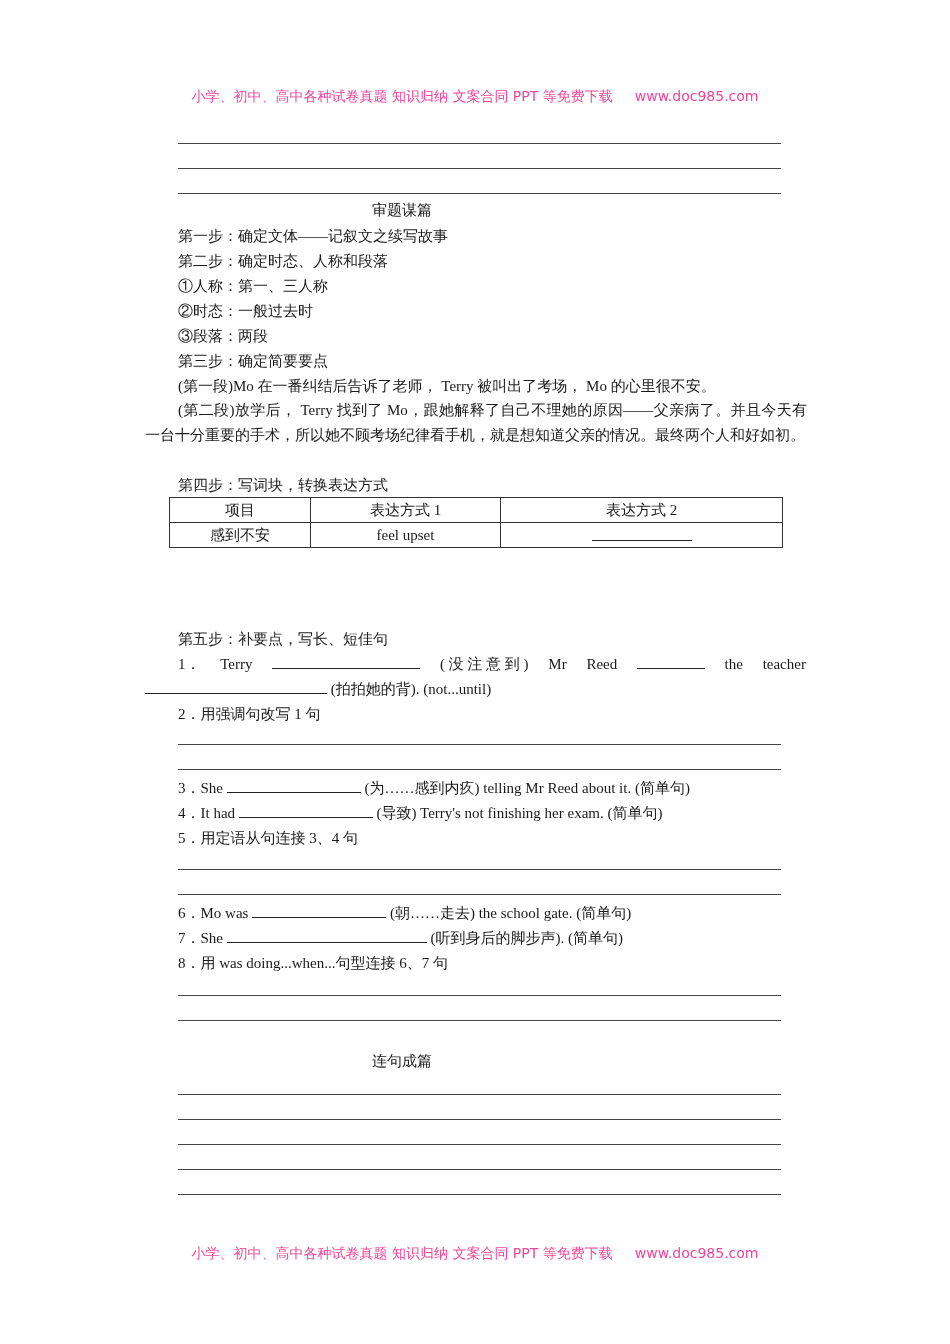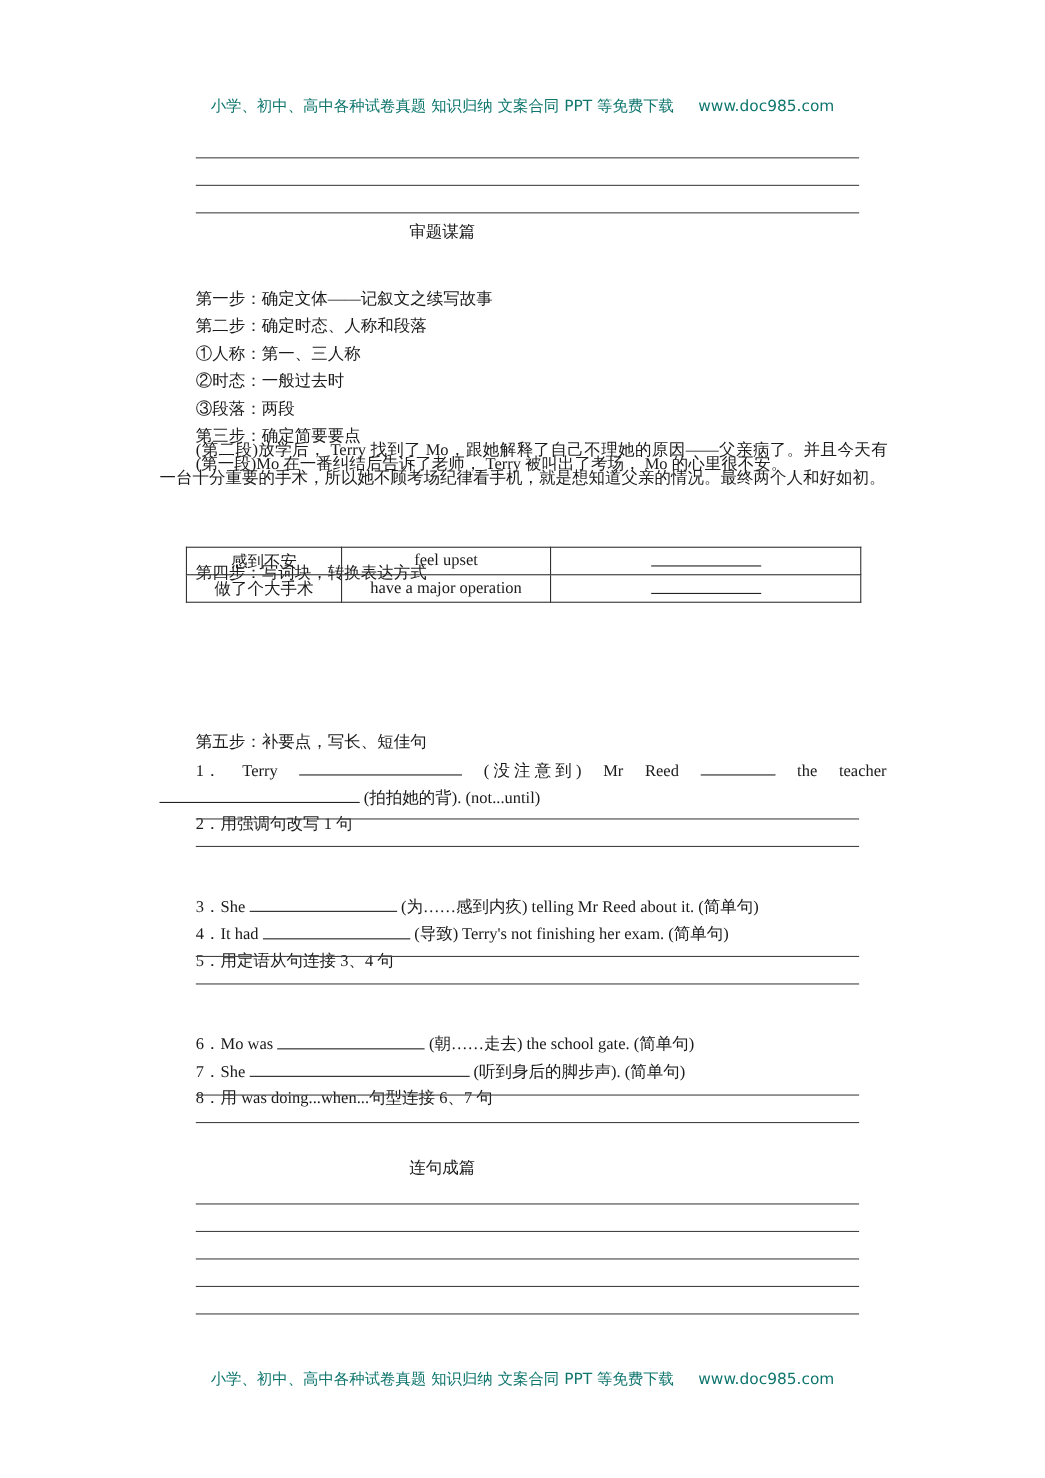--- a/index.html
+++ b/index.html
@@ -1,22 +1,22 @@
 <!DOCTYPE html>
 <html><head>
 <meta charset="utf-8">
 <style>
   html, body { margin: 0; padding: 0; background: #ffffff; }
   body { width: 950px; height: 1344px; position: relative; overflow: hidden;
          font-family: "Liberation Serif", "DejaVu Serif", serif; color: #1a1a1a; }
   .hdr { position: absolute; left: 0; width: 950px; text-align: center;
-         font-family: "DejaVu Sans", "Liberation Sans", sans-serif; font-size: 14px; color: #0f766e; }
+         font-family: "DejaVu Sans", "Liberation Sans", sans-serif; font-size: 14px; color: #ec4899; }
   .hdr .url { margin-left: 22px; }
   .rule { position: absolute; left: 178px; width: 603px; height: 0; border-top: 1px solid #444; }
-  .txt { position: absolute; font-size: 15px; line-height: 20px; white-space: nowrap; margin-top: 36px; }
+  .txt { position: absolute; font-size: 15px; line-height: 20px; white-space: nowrap; }
   .heading { position: absolute; left: 0; width: 804px; text-align: center;
              font-family: "DejaVu Sans", "Liberation Sans", sans-serif; font-size: 15px; }
   .para { position: absolute; left: 145px; width: 662px; font-size: 15px; line-height: 25px;
           text-align: justify; text-indent: 33px; }
   table.blocks { position: absolute; left: 169px; top: 497px; width: 614px; border-collapse: collapse;
                  font-size: 15px; }
   table.blocks td, table.blocks th { border: 1px solid #333; height: 24px; padding: 0; text-align: center;
                                      font-weight: normal; }
   .blank { display: inline-block; border-bottom: 1px solid #222; height: 14px; vertical-align: baseline; }
   .fill { display: inline-block; width: 100px; border-bottom: 1px solid #222; height: 14px; }
@@ -43,28 +43,28 @@
 <div class="para" style="top:398px;">(第二段)放学后， Terry 找到了 Mo，跟她解释了自己不理她的原因——父亲病了。并且今天有一台十分重要的手术，所以她不顾考场纪律看手机，就是想知道父亲的情况。最终两个人和好如初。</div>
 <div class="txt" style="left:178px; top:475px;">第四步：写词块，转换表达方式</div>
 
 <table class="blocks">
   <colgroup>
       <col style="width:141px">
       <col style="width:190px">
       <col>
     </colgroup>
   <tbody>
+      <tr>
+    <th>项目</th>
+    <th>表达方式 1</th>
+    <th>表达方式 2</th>
+  </tr>
   <tr>
     <td>感到不安</td>
     <td>feel upset</td>
-    <td><span class="fill"></span></td>
-  </tr>
-  <tr>
-    <td>做了个大手术</td>
-    <td>have a major operation</td>
     <td><span class="fill"></span></td>
   </tr>
 </tbody>
   </table>
 
 <div class="txt" style="left:178px; top:629px;">第五步：补要点，写长、短佳句</div>
 
 <div class="txt" style="left:178px; top:654px; width:628px; display:flex; justify-content:space-between; align-items:baseline;">
   <span>1．</span>
   <span>Terry</span>

